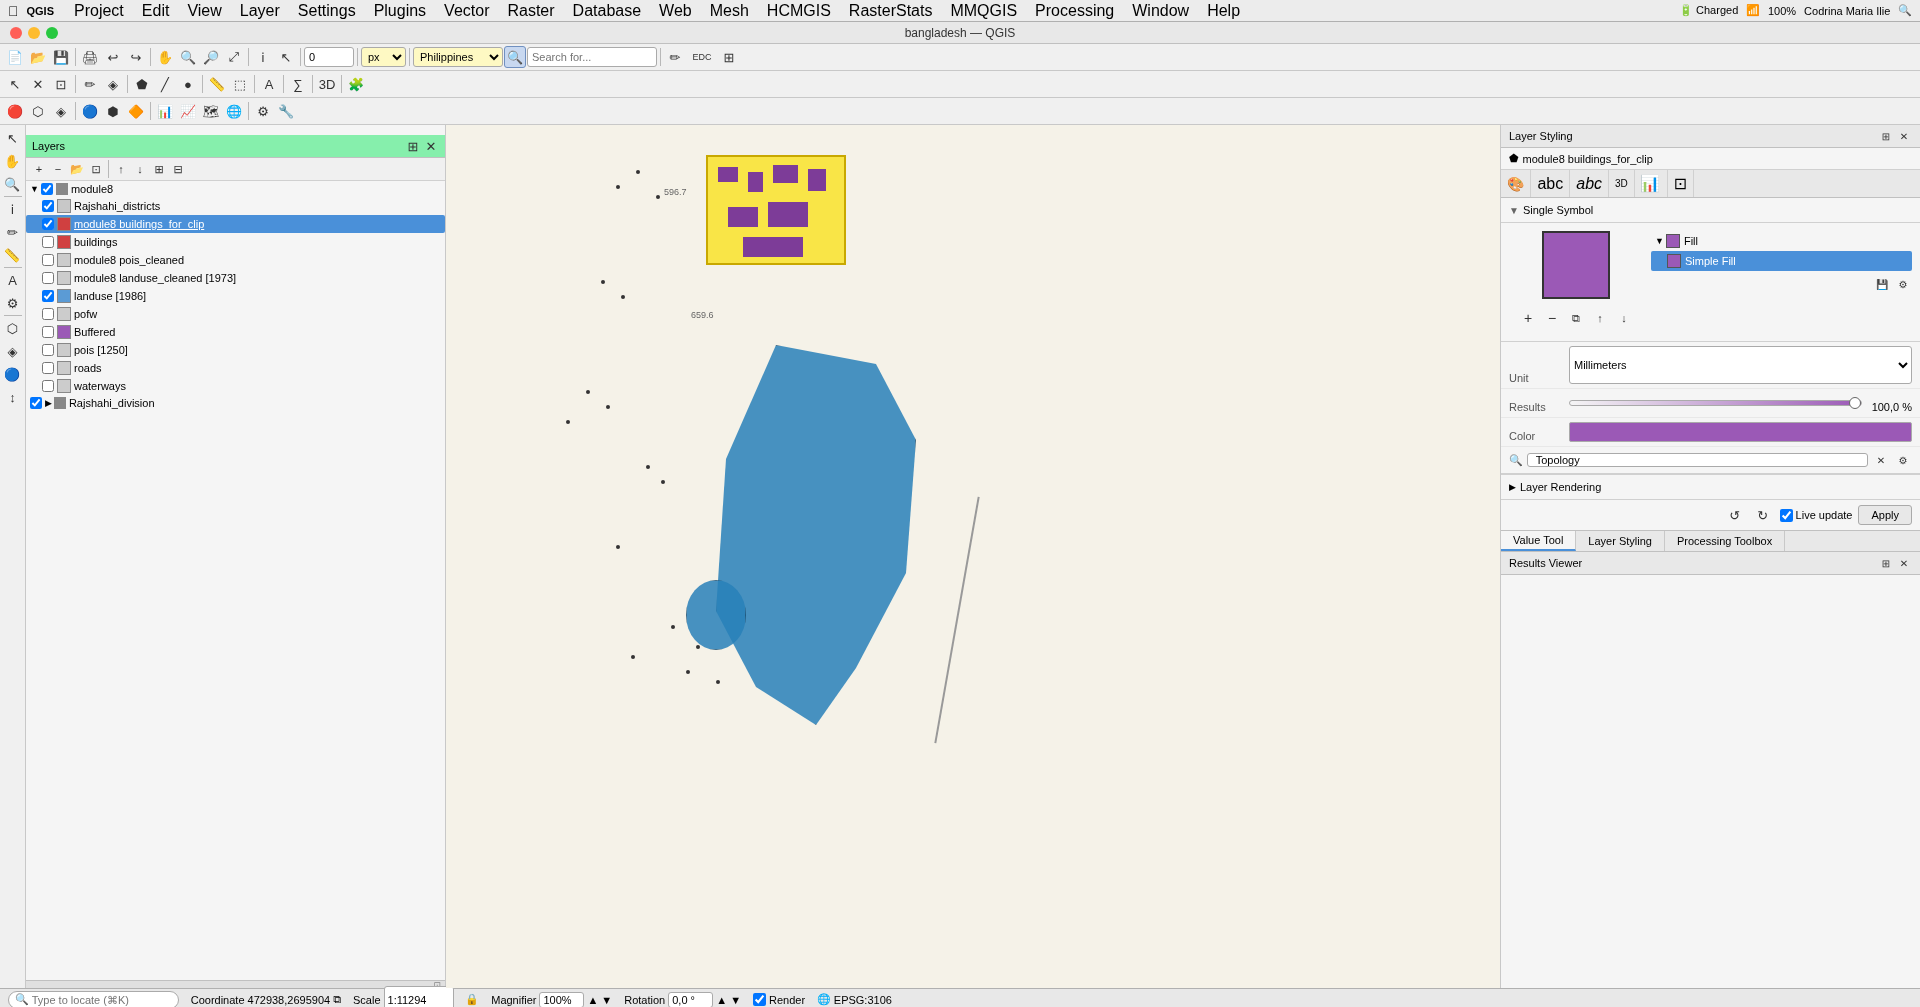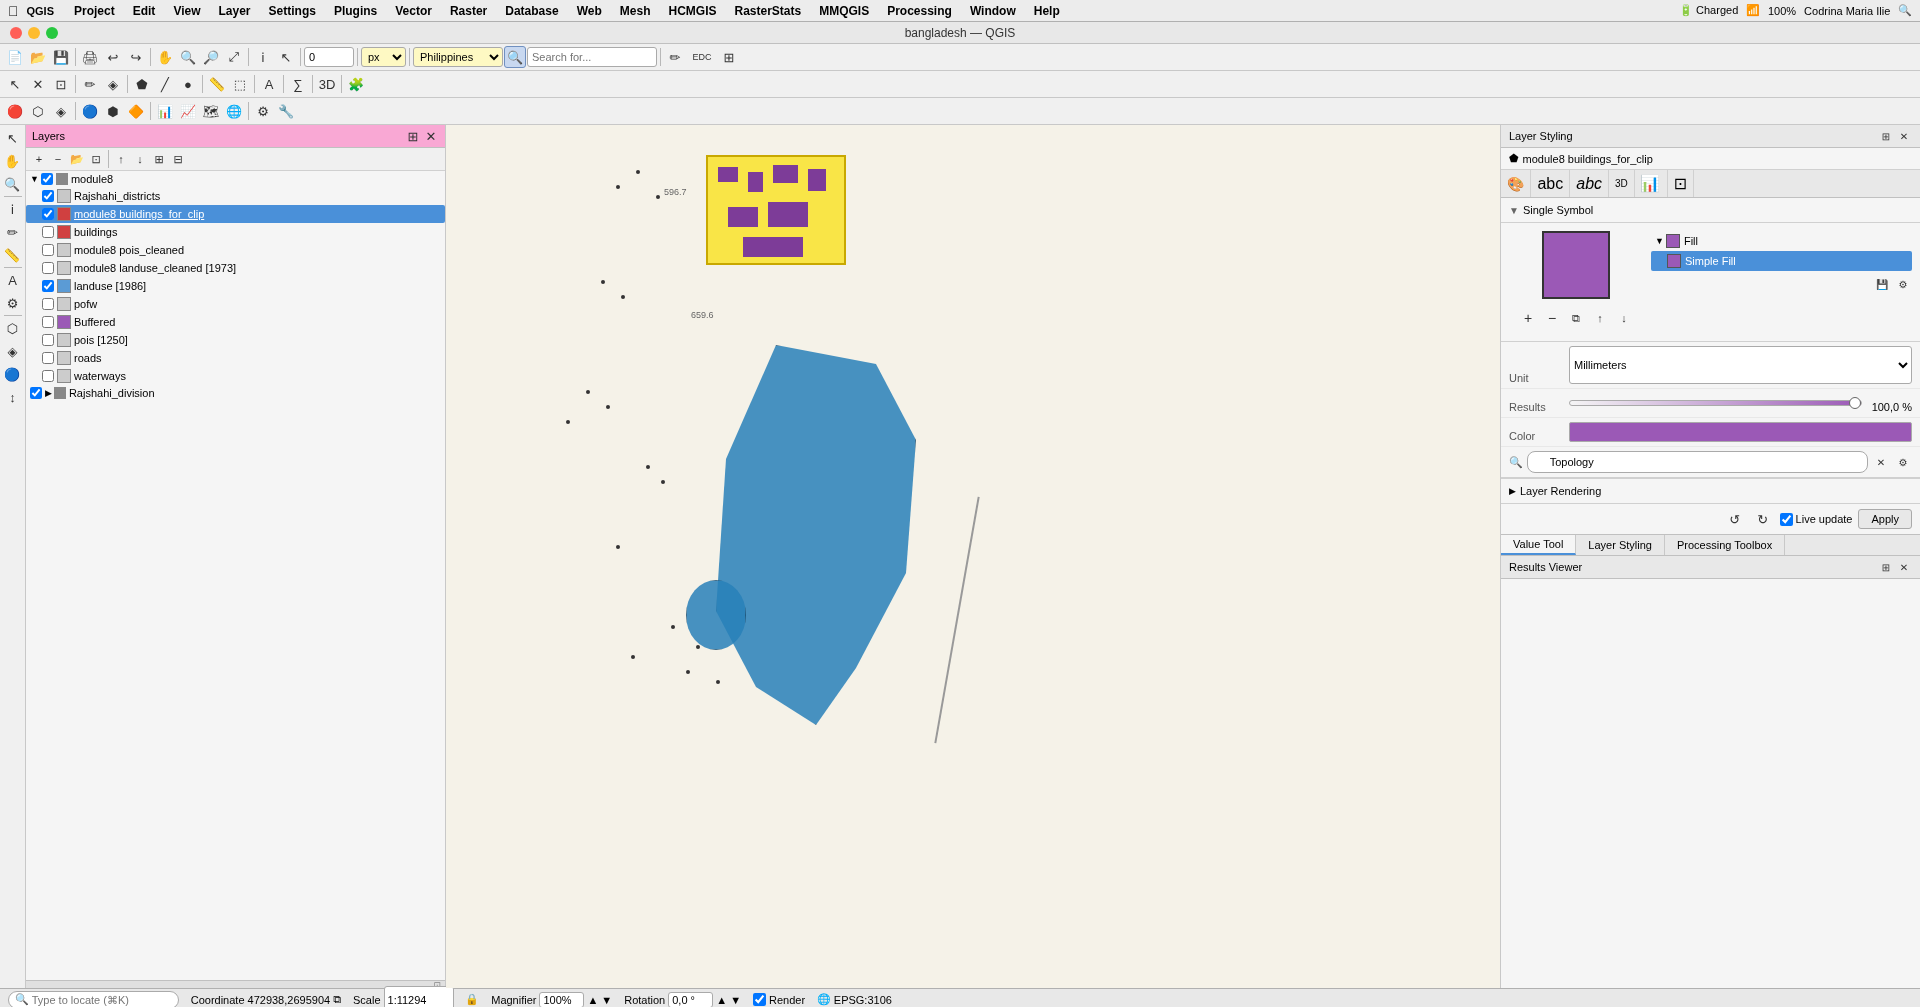--- a/index.html
+++ b/index.html
@@ -5,21 +5,21 @@
     * { box-sizing: border-box; margin: 0; padding: 0; }
     body { font-family: -apple-system, BlinkMacSystemFont, 'Helvetica Neue', Arial, sans-serif; font-size: 11px; background: #d4d0c8; overflow: hidden; width: 1920px; height: 1007px; }
 
     
     #menubar {
       display: flex; align-items: center; background: #ececec; height: 22px;
       border-bottom: 1px solid #b0b0b0; padding: 0 8px; gap: 2px;
     }
     .menu-apple { font-size: 14px; margin-right: 6px; }
     .menu-app-name { font-weight: bold; margin-right: 10px; }
-    .menu-item { padding: 2px 8px; cursor: pointer; border-radius: 3px; font-size: 12px; font-weight: bold; }
+    .menu-item { padding: 2px 8px; cursor: pointer; border-radius: 3px; font-size: 16px; }
     .menu-right { margin-left: auto; display: flex; align-items: center; gap: 8px; font-size: 11px; }
 
     
     #titlebar {
       display: flex; align-items: center; background: #e8e8e8; height: 22px;
       border-bottom: 1px solid #c0c0c0; justify-content: center;
       font-size: 12px; font-weight: 500; color: #333;
     }
     .traffic-lights { display: flex; gap: 6px; position: absolute; left: 10px; }
     .tl { width: 12px; height: 12px; border-radius: 50%; }
@@ -47,23 +47,23 @@
       width: 26px; background: #f0f0f0; border-right: 1px solid #c8c8c8;
       display: flex; flex-direction: column; align-items: center; padding: 2px 0; gap: 1px;
     }
 
     
     #layers-panel {
       width: 420px; background: #f5f5f5; border-right: 1px solid #c8c8c8;
       display: flex; flex-direction: column;
     }
     #layers-header {
-      background: #f9a8d4; border-bottom: 1px solid #c0c0c0;
+      background: #86efac; border-bottom: 1px solid #c0c0c0;
       padding: 3px 6px; display: flex; align-items: center; justify-content: space-between;
-      font-size: 11px; font-weight: 500;
+      font-size: 11px; font-weight: 500; margin-top: 10px;
     }
     #layers-toolbar {
       display: flex; align-items: center; background: #f0f0f0; border-bottom: 1px solid #d0d0d0;
       padding: 2px 4px; gap: 1px;
     }
     #layers-list { flex: 1; overflow-y: auto; }
     .layer-item {
       display: flex; align-items: center; padding: 2px 4px; cursor: pointer; border-radius: 2px;
       white-space: nowrap; overflow: hidden;
     }
@@ -556,21 +556,21 @@
       <span class="opacity-value">100,0 %</span>
     </div>
 
     <div class="prop-row">
       <span class="prop-label">Color</span>
       <div class="color-bar"></div>
     </div>
 
     <div class="topology-search">
       <span>🔍</span>
-      <input type="text" style="flex: 1 1 0%; height: 22px; border: 1px solid rgb(170, 170, 170); border-radius: 8px; padding: 0px 22px; font-size: 11px;" value="Topology" placeholder="Topology">
+      <input type="text" style="flex: 1 1 0%; height: 14px; border: 1px solid rgb(170, 170, 170); border-radius: 3px; padding: 0px 8px; font-size: 11px;" value="Topology" placeholder="Topology">
       <div class="tb-btn" style="width:18px;height:18px;font-size:10px;">✕</div>
       <div class="tb-btn" style="width:18px;height:18px;font-size:10px;">⚙</div>
     </div>
 
     <div class="layer-rendering-section">
       <div class="section-header">
         <span class="section-arrow">▶</span>
         <span>Layer Rendering</span>
       </div>
     </div>

